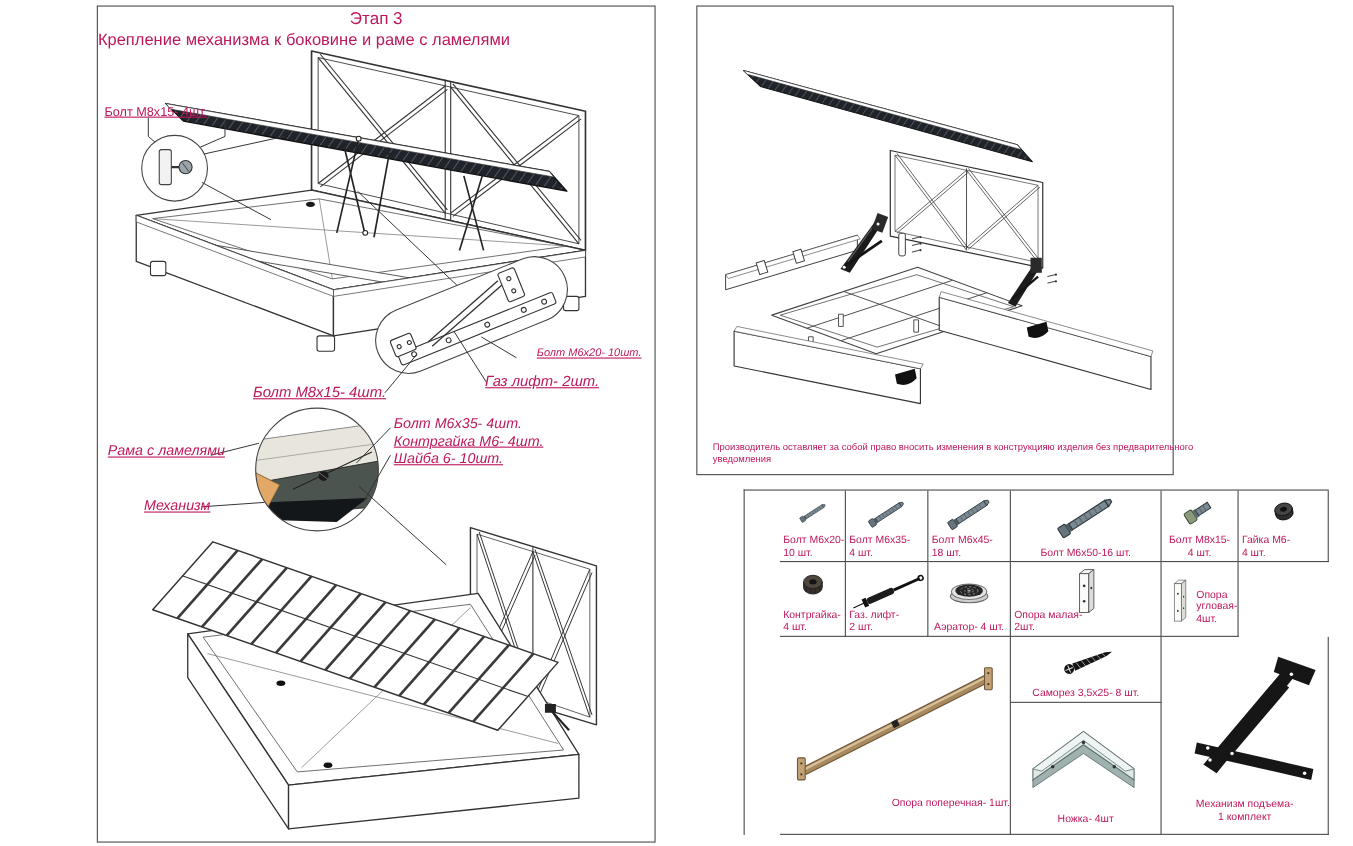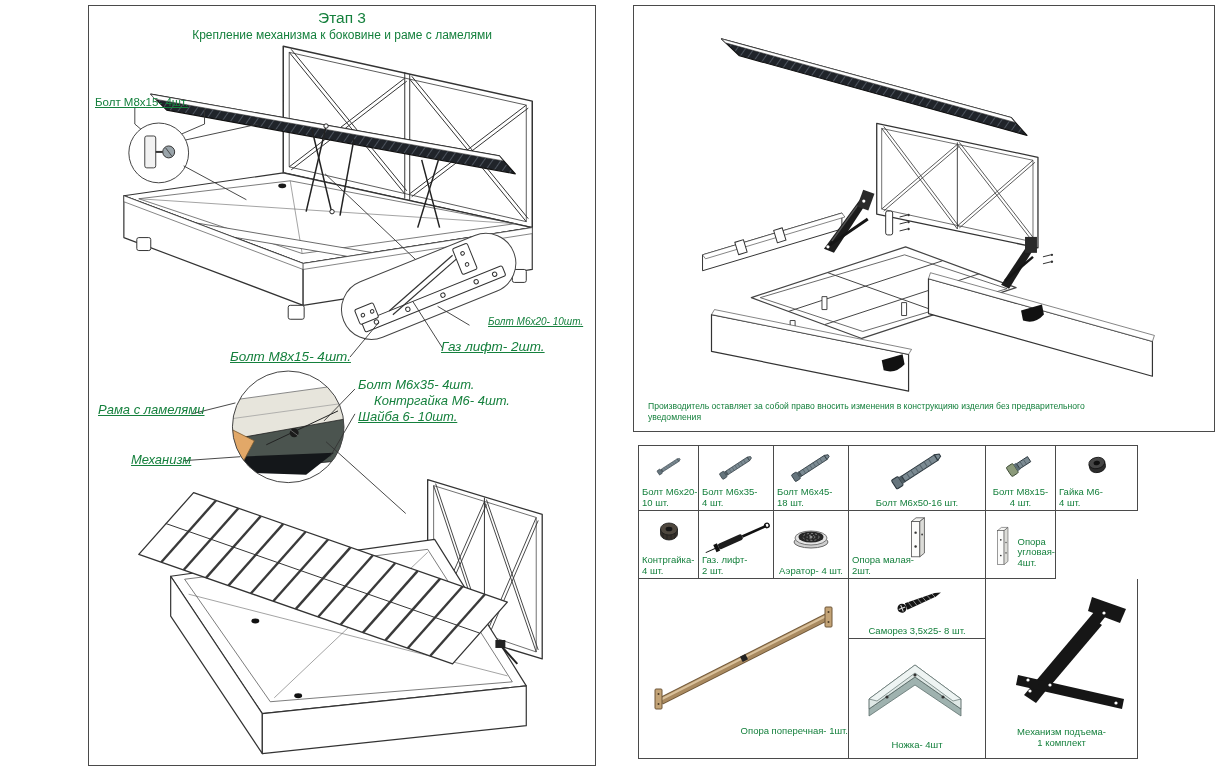--- a/index.html
+++ b/index.html
@@ -1,31 +1,31 @@
 <!DOCTYPE html>
 <html><head>
 <meta charset="utf-8">
 <style>
   html,body{margin:0;padding:0;background:#fff;}
   .page{position:relative;width:1230px;height:769px;background:#fff;overflow:hidden;
-        font-family:"Liberation Sans",sans-serif;color:#15803d;}
+        font-family:"Liberation Sans",sans-serif;color:#be185d;}
   .panel{position:absolute;border:1px solid #4a4a4a;background:#fff;box-sizing:border-box;}
   .left-panel{left:88px;top:5px;width:508px;height:761px;}
-  .right-top{left:633px;top:5px;width:582px;height:427px;}
+  .right-top{left:633px;top:5px;width:434px;height:427px;}
   .art{position:absolute;left:0;top:0;width:100%;height:100%;}
   .title{position:absolute;top:3px;left:0;width:100%;text-align:center;font-size:15.5px;z-index:3;}
-  .subtitle{position:absolute;top:22px;left:0;width:100%;text-align:center;font-size:12px;z-index:3;}
+  .subtitle{position:absolute;top:22px;left:0;width:100%;text-align:left;font-size:15px;z-index:3;}
   .cl{position:absolute;font-size:13px;font-style:italic;white-space:nowrap;z-index:3;}
   .cl-n{font-style:normal;font-size:11.5px;}
   .und{text-decoration:underline;}
   .disclaimer{position:absolute;left:14px;top:395px;width:478px;font-size:8.6px;line-height:1.3;z-index:3;}
-  .parts-table{position:absolute;left:638px;top:445px;display:grid;
+  .parts-table{position:absolute;left:676px;top:445px;display:grid;
      grid-template-columns:60px 75px 75px 137px 70px 82px;
      grid-template-rows:65px 68px 60px 120px;
-     border-top:1px solid #4a4a4a;border-left:1px solid #4a4a4a;background:#fff;}
+     border-top:1px solid #4a4a4a;border-left:1px solid #4a4a4a;background:#fff;padding-left:32px;}
   .cell{position:relative;border-right:1px solid #4a4a4a;border-bottom:1px solid #4a4a4a;
         display:flex;flex-direction:column;align-items:center;padding-top:4px;box-sizing:border-box;overflow:hidden;}
   .p-label{position:absolute;left:3px;bottom:2px;font-size:9.5px;line-height:1.1;text-align:left;z-index:2;}
   .p-label.ctr{left:0;right:0;text-align:center;}
   .cell.rowflex{flex-direction:row;justify-content:flex-start;align-items:center;padding-left:5px;}
   .cell.rowflex .p-label{position:static;margin-left:3px;margin-top:12px;}
   .defs-holder{position:absolute;width:0;height:0;overflow:hidden;}
 </style>
 </head>
 <body>
@@ -203,21 +203,21 @@
         <rect x="408" y="636" width="10" height="8" fill="#222"></rect>
         <line x1="412" y1="640" x2="430" y2="660" stroke="#222" stroke-width="2"></line>
       </g>
     </svg>
 
     <div class="cl cl-n und" style="left:6px;top:90px;">Болт М8х15- 4шт.</div>
     <div class="cl und" style="left:379px;top:310px;font-size:10px;margin-left:20px;">Болт М6х20- 10шт.</div>
     <div class="cl und" style="left:352px;top:333px;font-size:13.5px;">Газ лифт- 2шт.</div>
     <div class="cl und" style="left:141px;top:343px;font-size:13.5px;">Болт М8х15- 4шт.</div>
     <div class="cl" style="left:269px;top:371px;">Болт М6х35- 4шт.</div>
-    <div class="cl" style="left:285px;top:387px;">Контргайка М6- 4шт.</div>
+    <div class="cl" style="left:269px;top:387px;text-decoration:underline;">Контргайка М6- 4шт.</div>
     <div class="cl und" style="left:269px;top:403px;">Шайба 6- 10шт.</div>
     <div class="cl und" style="left:9px;top:396px;">Рама с ламелями</div>
     <div class="cl und" style="left:42px;top:446px;">Механизм</div>
   </section>
 
   <section class="panel right-top">
     <svg class="art" viewBox="0 0 505 427">
       <defs>
         <pattern id="hatchR" width="7" height="7" patternUnits="userSpaceOnUse" patternTransform="rotate(35)">
           <rect width="7" height="7" fill="#20242a"></rect>

